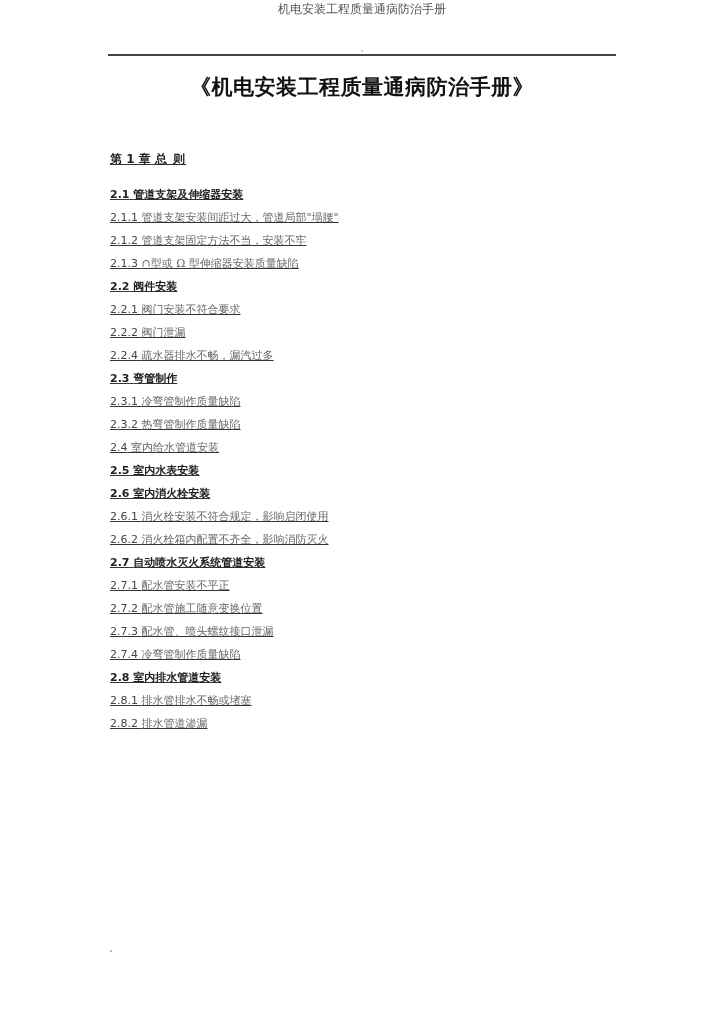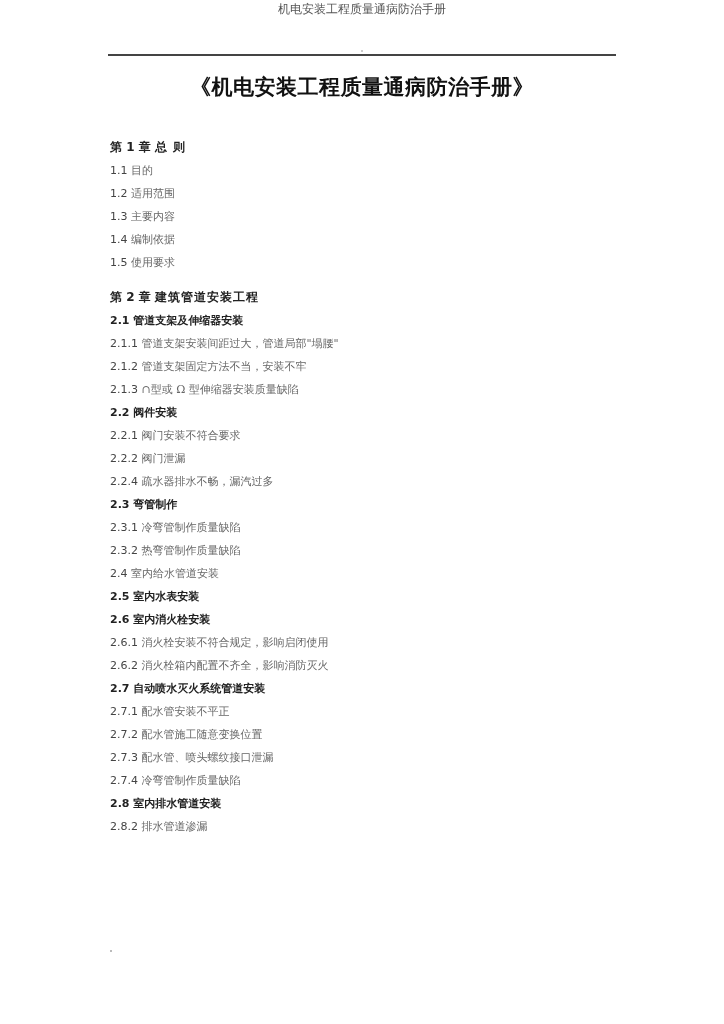--- a/index.html
+++ b/index.html
@@ -5,21 +5,21 @@
   html, body { margin: 0; padding: 0; background: #ffffff; }
   body { width: 724px; height: 1024px; position: relative; overflow: hidden;
          font-family: "DejaVu Sans", "Liberation Sans", sans-serif; color: #333; }
   .running-header { position: absolute; top: 1px; left: 0; width: 724px; text-align: center;
          font-family: "DejaVu Serif", "Liberation Serif", serif; font-size: 12px; color: #555; }
   .header-dot { position: absolute; top: 50px; left: 361px; width: 2px; height: 2px; background: #ccc; }
   .header-rule { position: absolute; top: 54px; left: 108px; width: 508px; height: 2px; background: #444; }
   .doc-title { position: absolute; top: 73px; left: 0; width: 724px; text-align: center;
          font-family: "DejaVu Serif", "Liberation Serif", serif; font-size: 21px; font-weight: bold;
          color: #111; letter-spacing: 0.5px; }
-  .toc { position: absolute; left: 110px; top: 136px; width: 500px; }
+  .toc { position: absolute; left: 110px; top: 148px; width: 500px; text-decoration: underline; }
   .toc-line { height: 23px; line-height: 23px; font-size: 11px; white-space: nowrap; }
   .toc-line .num { font-family: "DejaVu Sans", sans-serif; }
   .toc-line .txt { font-family: "DejaVu Serif", "Liberation Serif", serif; }
   .chapter { font-size: 12px; font-weight: bold; color: #222; }
   .chapter .txt { font-family: "DejaVu Sans", sans-serif; letter-spacing: 1px; }
   .section-bold { font-weight: bold; color: #222; }
   .section-bold .txt { font-family: "DejaVu Sans", sans-serif; text-align: right; }
   .item { color: #444; }
   .item .txt { color: #666; }
   .gap { height: 12px; }
@@ -33,33 +33,22 @@
 <div class="header-rule"></div>
 
 <h1 class="doc-title" style="margin:0;">《机电安装工程质量通病防治手册》</h1>
 
 <div class="toc" id="toc">
 
   <div class="toc-line chapter">
     <span class="num">第 1 章</span>
     <span class="txt">总 则</span>
   </div>
-  <div id="ch0">
-      <div class="toc-line item"><span class="num">1.1</span> <span class="txt">目的</span></div>
-      <div class="toc-line item"><span class="num">1.2</span> <span class="txt">适用范围</span></div>
-      <div class="toc-line item"><span class="num">1.3</span> <span class="txt">主要内容</span></div>
-      <div class="toc-line item"><span class="num">1.4</span> <span class="txt">编制依据</span></div>
-      <div class="toc-line item"><span class="num">1.5</span> <span class="txt">使用要求</span></div>
-    </div>
   <div class="gap"></div>
 
-  <div class="toc-line chapter">
-    <span class="num">第 2 章</span>
-    <span class="txt">建筑管道安装工程</span>
-  </div>
   <div id="ch1">
       <div class="toc-line section-bold"><span class="num">2.1</span> <span class="txt">管道支架及伸缩器安装</span></div>
       <div class="toc-line item"><span class="num">2.1.1</span> <span class="txt">管道支架安装间距过大，管道局部"塌腰"</span></div>
       <div class="toc-line item"><span class="num">2.1.2</span> <span class="txt">管道支架固定方法不当，安装不牢</span></div>
       <div class="toc-line item"><span class="num">2.1.3</span> <span class="txt">∩型或 Ω 型伸缩器安装质量缺陷</span></div>
       <div class="toc-line section-bold"><span class="num">2.2</span> <span class="txt">阀件安装</span></div>
       <div class="toc-line item"><span class="num">2.2.1</span> <span class="txt">阀门安装不符合要求</span></div>
       <div class="toc-line item"><span class="num">2.2.2</span> <span class="txt">阀门泄漏</span></div>
       <div class="toc-line item"><span class="num">2.2.4</span> <span class="txt">疏水器排水不畅，漏汽过多</span></div>
       <div class="toc-line section-bold"><span class="num">2.3</span> <span class="txt">弯管制作</span></div>
@@ -69,17 +58,18 @@
       <div class="toc-line section-bold"><span class="num">2.5</span> <span class="txt">室内水表安装</span></div>
       <div class="toc-line section-bold"><span class="num">2.6</span> <span class="txt">室内消火栓安装</span></div>
       <div class="toc-line item"><span class="num">2.6.1</span> <span class="txt">消火栓安装不符合规定，影响启闭使用</span></div>
       <div class="toc-line item"><span class="num">2.6.2</span> <span class="txt">消火栓箱内配置不齐全，影响消防灭火</span></div>
       <div class="toc-line section-bold"><span class="num">2.7</span> <span class="txt">自动喷水灭火系统管道安装</span></div>
       <div class="toc-line item"><span class="num">2.7.1</span> <span class="txt">配水管安装不平正</span></div>
       <div class="toc-line item"><span class="num">2.7.2</span> <span class="txt">配水管施工随意变换位置</span></div>
       <div class="toc-line item"><span class="num">2.7.3</span> <span class="txt">配水管、喷头螺纹接口泄漏</span></div>
       <div class="toc-line item"><span class="num">2.7.4</span> <span class="txt">冷弯管制作质量缺陷</span></div>
       <div class="toc-line section-bold"><span class="num">2.8</span> <span class="txt">室内排水管道安装</span></div>
+      <div class="toc-line item"><span class="num">2.8.1</span> <span class="txt">排水管排水不畅或堵塞</span></div>
       <div class="toc-line item"><span class="num">2.8.2</span> <span class="txt">排水管道渗漏</span></div>
     </div>
 </div>
 
 <div class="footer-dot"></div>
 
 </body></html>

